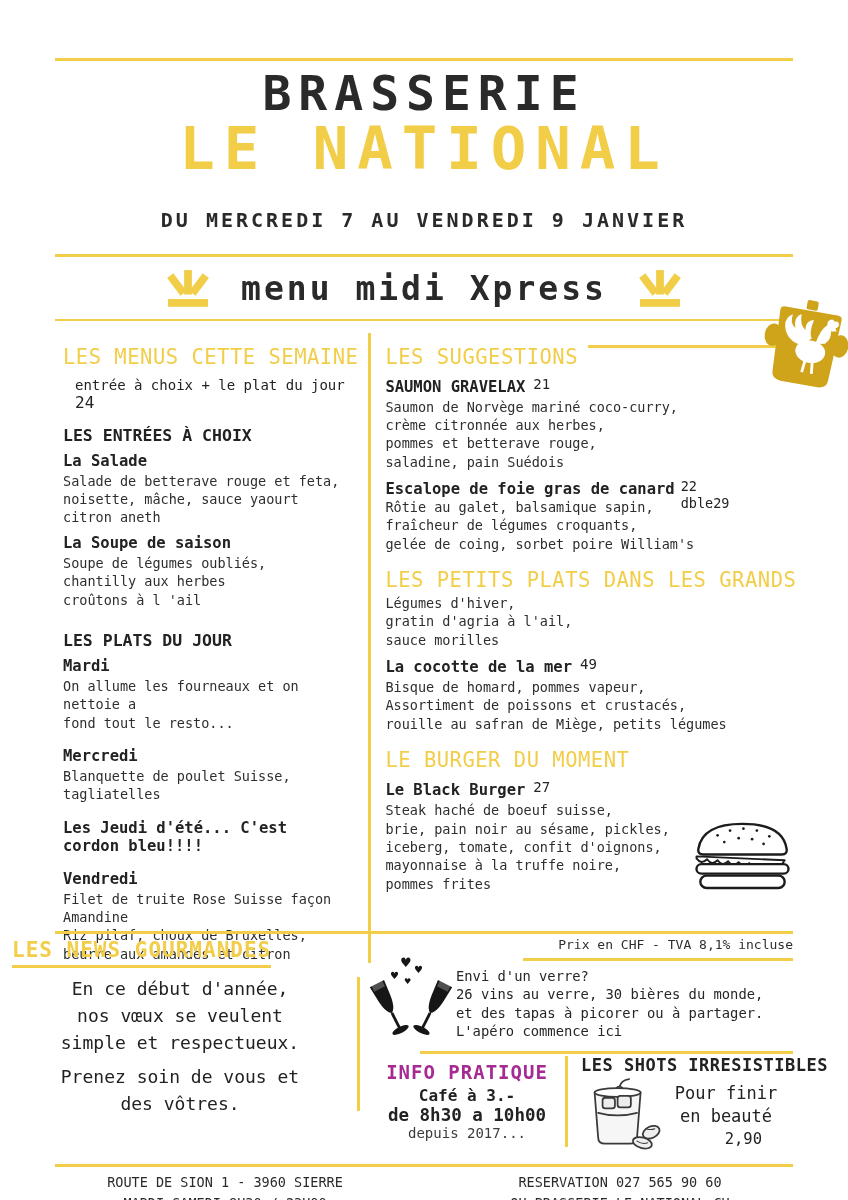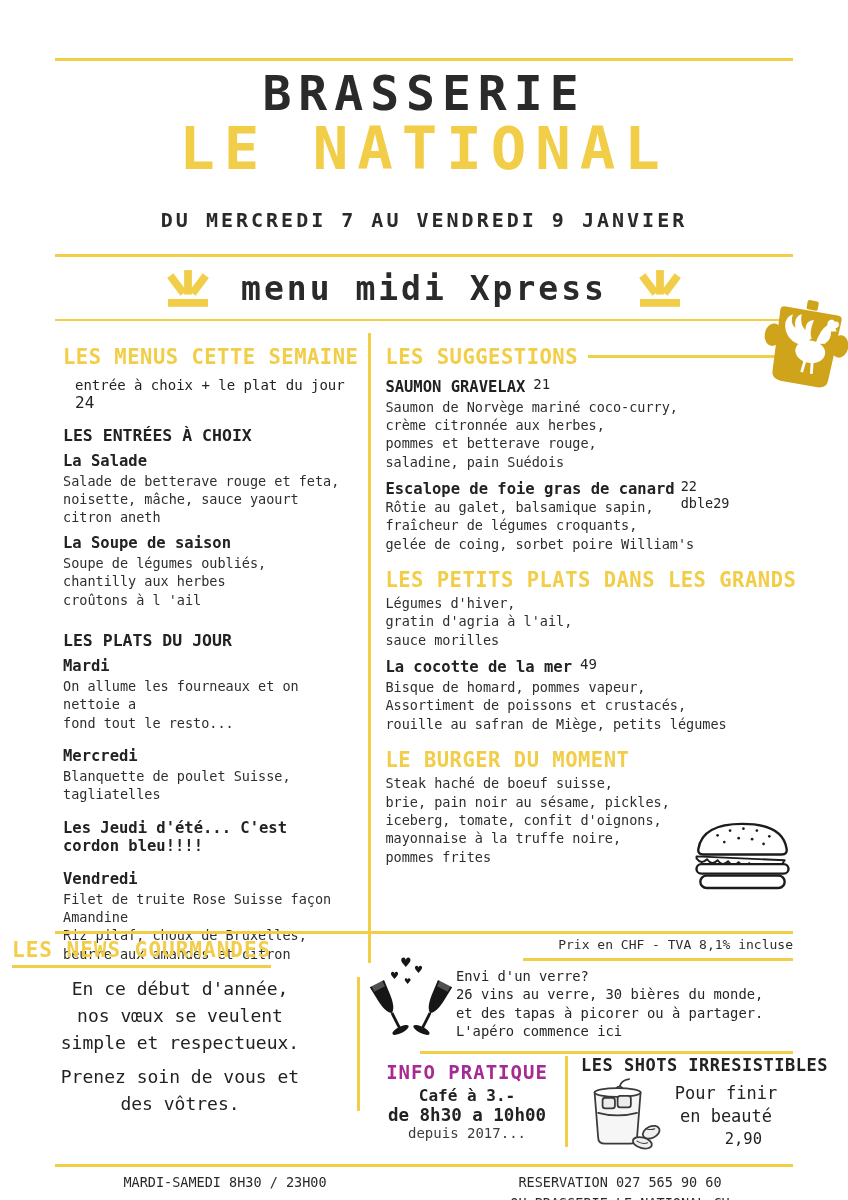--- a/index.html
+++ b/index.html
@@ -17,21 +17,21 @@
   .daterange{text-align:center;font-size:20px;font-weight:700;letter-spacing:3px;margin-top:28px;color:#2a2a2a;}
   .rule-2{margin:22px 55px 0;}
   .menurow{display:flex;justify-content:center;align-items:center;gap:30px;margin-top:12px;}
   .menurow .label{font-size:33px;font-weight:700;letter-spacing:3px;color:#2a2a2a;}
   .rule-3{margin:10px 55px 0;height:2px;}
 
   
   .cols{display:flex;margin:12px 55px 0;position:relative;align-items:stretch;}
   .col-left{width:386px;box-sizing:border-box;padding:12px 20px 0 8px;}
   .col-right{flex:1;border-left:3px solid #F2CD48;box-sizing:border-box;padding:12px 0 0 14px;position:relative;}
-  .sec-head{display:flex;align-items:center;gap:10px;color:#F2CD48;font-weight:700;font-size:20.5px;white-space:nowrap;letter-spacing:0.5px;}
+  .sec-head{display:flex;align-items:flex-start;gap:10px;color:#F2CD48;font-weight:400;font-size:20.5px;white-space:nowrap;letter-spacing:0.5px;}
   .sec-head .dash{flex:1;height:3px;background:#F2CD48;}
   .col-left .sec-head .dash{margin-right:-20px;}
   .intro{margin:8px 0 8px 12px;font-size:14px;}
   .intro .num{font-size:16px;}
   .h-sub{font-size:16.5px;font-weight:700;margin-top:14px;color:#222;}
   .dish-t{font-size:15.5px;font-weight:700;margin-top:7px;color:#222;}
   .desc{font-size:13.5px;line-height:1.36;margin-top:2px;color:#2e2e2e;}
   .gap-lg{margin-top:22px;}
   .gap-md{margin-top:15px;}
   .dish-row{display:flex;align-items:flex-start;margin-top:9px;}
@@ -192,20 +192,24 @@
         <span class="price">49</span>
       </div>
       <div class="desc pre">Bisque de homard, pommes vapeur,
 Assortiment de poissons et crustacés,
 rouille au safran de Miège, petits légumes</div>
 
       <div class="burger-block">
         <div class="sec-head gap-md">
           <span>LE BURGER DU MOMENT</span>
         </div>
+        <div class="dish-row">
+          <span class="t">Le Black Burger</span>
+          <span class="price">27</span>
+        </div>
         <div class="desc pre">Steak haché de boeuf suisse,
 brie, pain noir au sésame, pickles,
 iceberg, tomate, confit d'oignons,
 mayonnaise à la truffe noire,
 pommes frites</div>
 
         <svg class="burger-icon" width="115" height="77" viewBox="0 0 120 80">
           <g stroke="#1c1c1c" stroke-width="2.5" fill="#ffffff" stroke-linejoin="round" stroke-linecap="round">
             <path d="M14 34 Q18 8 60 8 Q102 8 106 34 Q107 40 101 40 L19 40 Q13 40 14 34 Z"></path>
             <path d="M12 44 q5 7 11 1 q5 7 11 1 q5 7 11 1 q5 7 11 1 q5 7 11 1 q5 7 11 1 q5 7 11 1 q5 7 11 1 l4 -6 l-92 -4 z" stroke-width="2"></path>
@@ -295,20 +299,21 @@
         <path d="M70 58 q6 2 10 0" stroke-width="1.2"></path>
       </g>
     </svg>
 
     <div class="abs shots-text pre">Pour finir
 en beauté</div>
     <div class="abs shots-price">2,90</div>
 
     <div class="abs rule-footer"></div>
     <div class="abs foot-left">
+      <div>ROUTE DE SION 1 - 3960 SIERRE</div>
       <div>MARDI-SAMEDI 8H30 / 23H00</div>
     </div>
     <div class="abs foot-right">
       <div>RESERVATION 027 565 90 60</div>
       <div>OU BRASSERIE-LE-NATIONAL.CH</div>
     </div>
   </div>
 
 </div>
 

